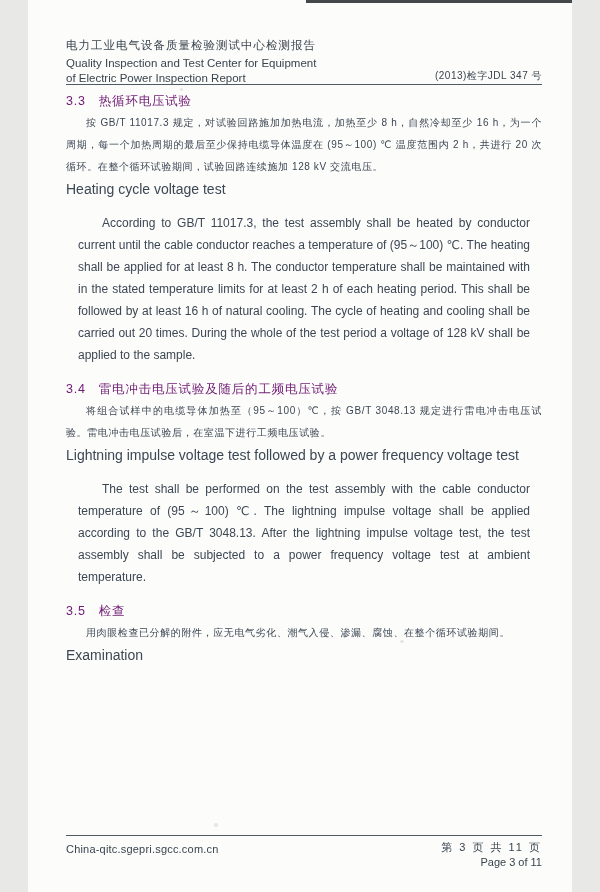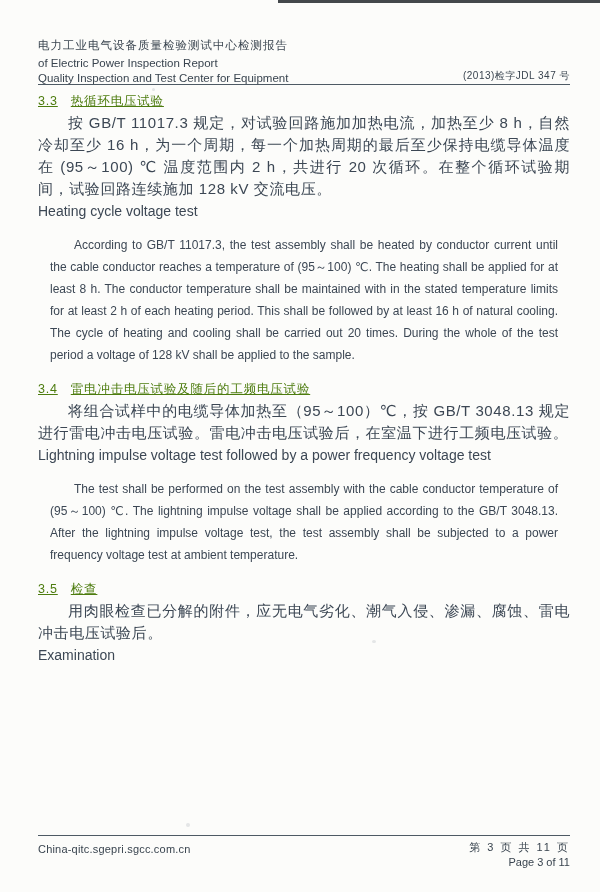--- a/index.html
+++ b/index.html
@@ -3,21 +3,21 @@
 <meta charset="utf-8">
 <style>
   html, body {
     margin: 0;
     padding: 0;
     background: #e8e8e6;
     font-family: "Liberation Sans", "DejaVu Sans", sans-serif;
   }
   .page {
     position: relative;
-    width: 600px;
+    width: 544px;
     height: 892px;
     margin: 0 auto;
     background: #fcfcfa;
     overflow: hidden;
     color: #3c4754;
   }
   
   .scan-edge-top {
     position: absolute;
     top: 0;
@@ -73,27 +73,26 @@
     top: 90px;
     left: 38px;
     right: 30px;
     font-size: 12px;
     line-height: 22px;
     text-align: justify;
   }
   .sec-head {
     font-size: 12.5px;
     letter-spacing: 0.8px;
-    color: #4d7c0f;
-    text-decoration: underline;
+    color: #701a75;
   }
   .sec-num { margin-right: 13px; }
   .zh-para {
     margin: 0;
-    font-size: 15px;
+    font-size: 10px;
     letter-spacing: 0.6px;
     text-indent: 2em;
     color: #3c4754;
   }
   .en-label {
     margin: 0;
     font-size: 14px;
     color: #3c4754;
   }
   .en-para {
@@ -138,22 +137,22 @@
 
 <div class="page">
 
   <div class="scan-edge-top"></div>
   <div class="speck" style="left:152px; top:88px; width:3px; height:3px;"></div>
   <div class="speck" style="left:372px; top:640px; width:4px; height:3px;"></div>
   <div class="speck" style="left:186px; top:823px; width:4px; height:4px;"></div>
 
   <div class="header">
     <div class="header-title-zh">电力工业电气设备质量检验测试中心检测报告</div>
+    <div class="header-title-en">Quality Inspection and Test Center for Equipment</div>
     <div class="header-title-en">of Electric Power Inspection Report</div>
-    <div class="header-title-en">Quality Inspection and Test Center for Equipment</div>
     <div class="report-no">(2013)检字JDL 347 号</div>
   </div>
   <div class="header-rule"></div>
 
   <div class="doc-body">
 
     <div class="section">
       <div class="sec-head">
         <span class="sec-num">3.3</span><span class="sec-title">热循环电压试验</span>
       </div>
@@ -168,21 +167,21 @@
       </div>
       <p class="zh-para">将组合试样中的电缆导体加热至（95～100）℃，按 GB/T 3048.13 规定进行雷电冲击电压试验。雷电冲击电压试验后，在室温下进行工频电压试验。</p>
       <p class="en-label">Lightning impulse voltage test followed by a power frequency voltage test</p>
       <p class="en-para">The test shall be performed on the test assembly with the cable conductor temperature of (95～100) ℃. The lightning impulse voltage shall be applied according to the GB/T 3048.13. After the lightning impulse voltage test, the test assembly shall be subjected to a power frequency voltage test at ambient temperature.</p>
     </div>
 
     <div class="section">
       <div class="sec-head">
         <span class="sec-num">3.5</span><span class="sec-title">检查</span>
       </div>
-      <p class="zh-para">用肉眼检查已分解的附件，应无电气劣化、潮气入侵、渗漏、腐蚀、雷电冲击电压试验后。</p>
+      <p class="zh-para">用肉眼检查已分解的附件，应无电气劣化、潮气入侵、渗漏、腐蚀、在整个循环试验期间。</p>
       <p class="en-label">Examination</p>
     </div>
 
   </div>
 
   <div class="footer-rule"></div>
   <div class="footer">
     <div class="footer-website">China-qitc.sgepri.sgcc.com.cn</div>
     <div class="footer-pages">
       <div class="footer-page-zh">第 3 页  共 11 页</div>

